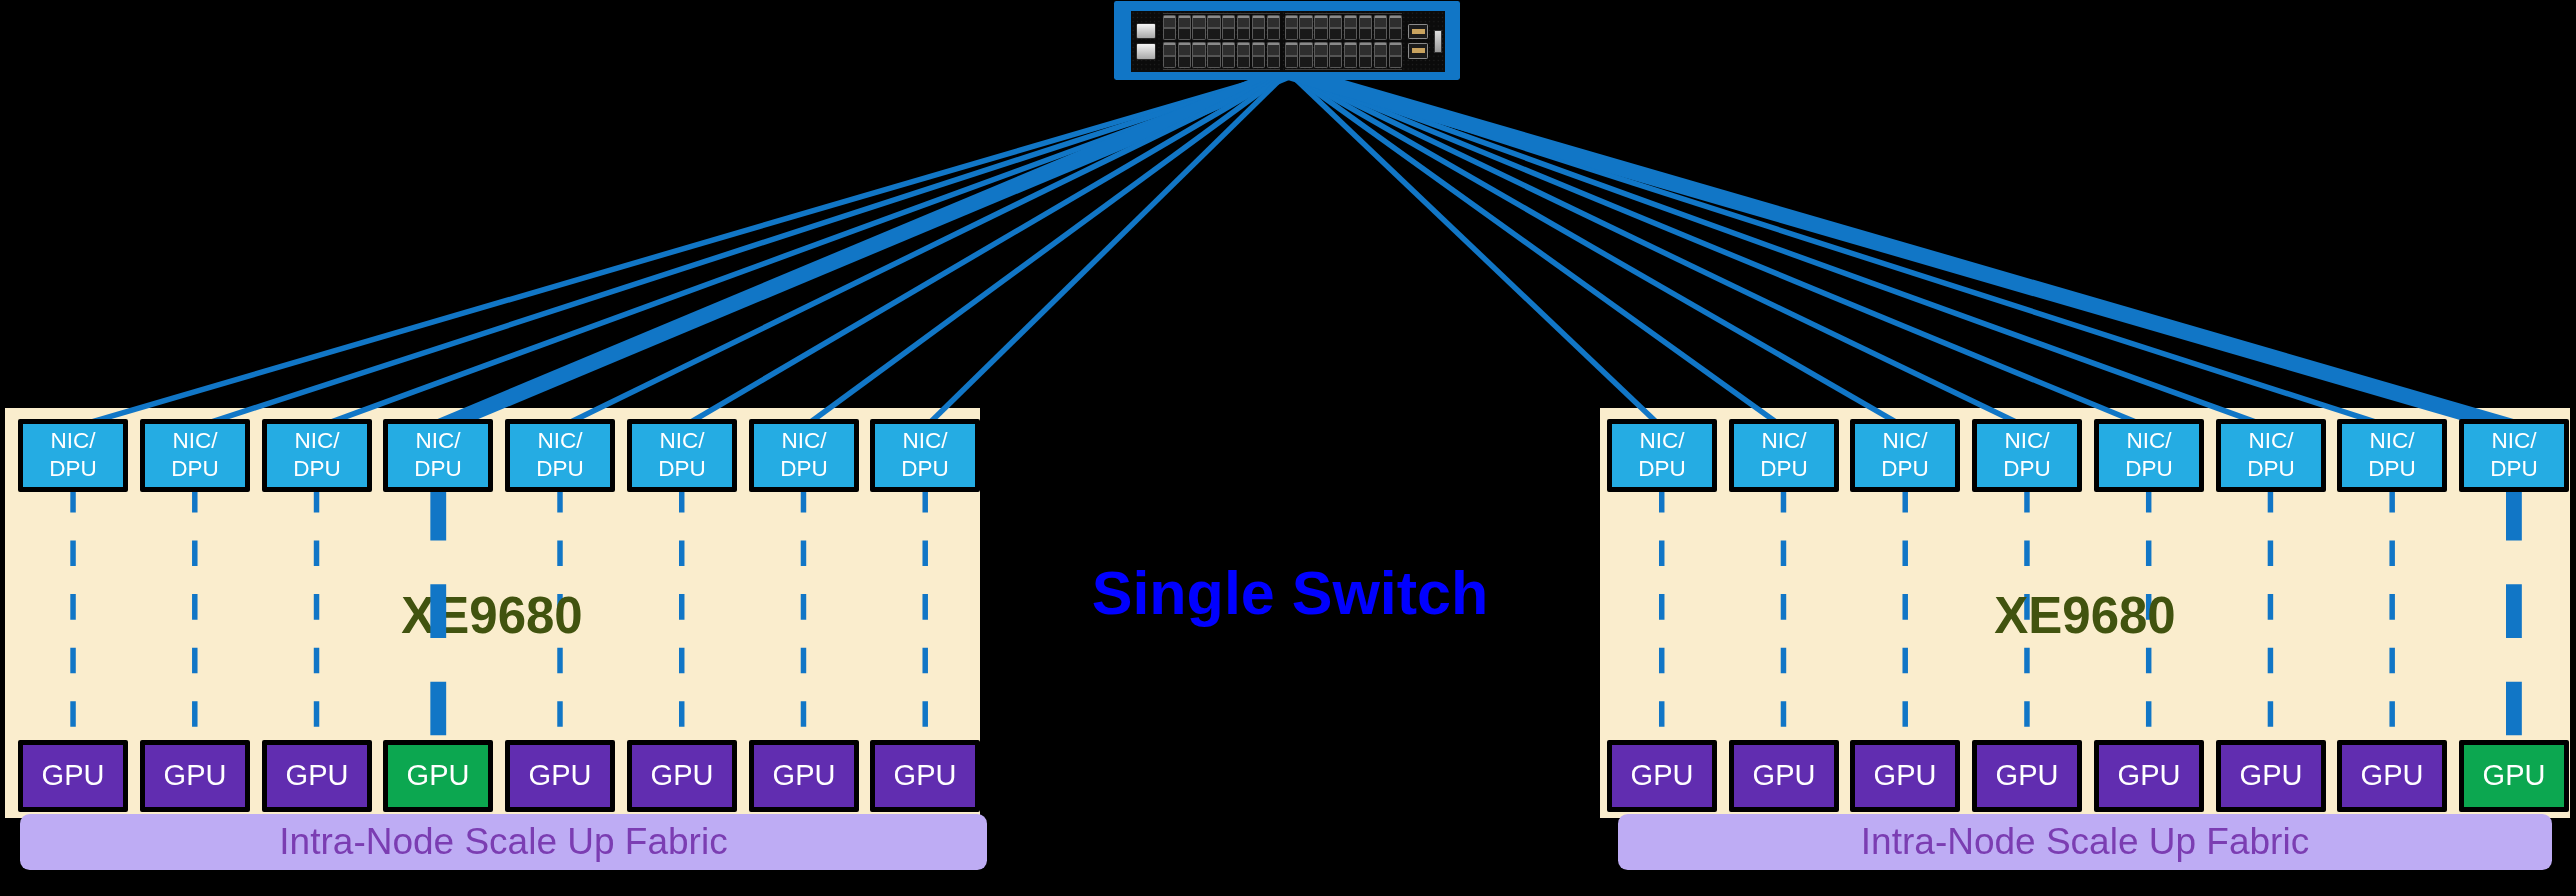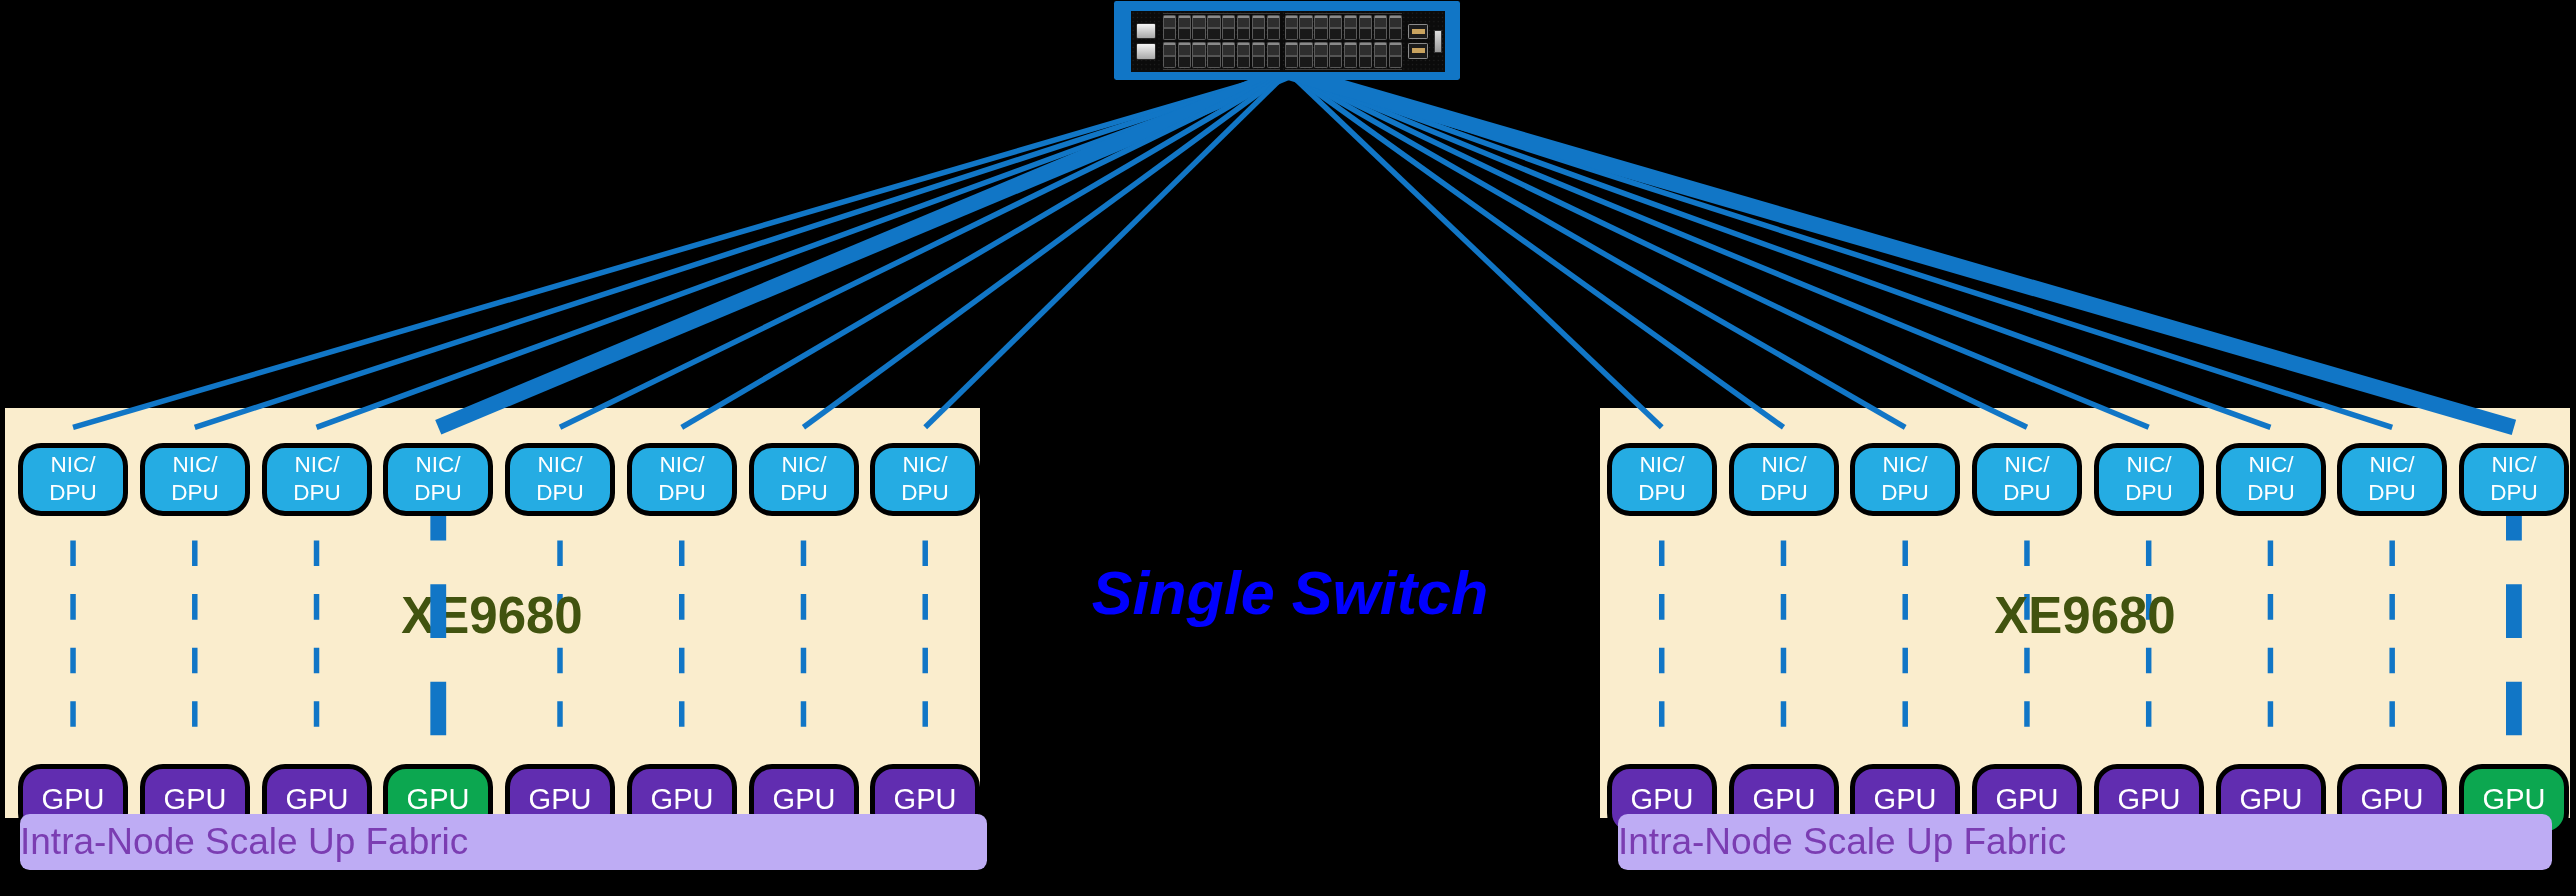--- a/index.html
+++ b/index.html
@@ -17,40 +17,40 @@
   
   .model-label{
     position:absolute;transform:translateX(-50%);
     font-size:51px;font-weight:bold;color:var(--model-text,#41530F);
     white-space:nowrap;
   }
 
   
   .block{
     position:absolute;box-sizing:border-box;
-    border:5.5px solid var(--block-border,#000);border-radius:23px;
-    color:#fff;text-align:center;margin-top:24px;
+    border:5.5px solid var(--block-border,#000);border-radius:2px;
+    color:#fff;text-align:center;
   }
   .nic{background:var(--nic-fill,#25ACE3);font-size:22.5px;line-height:28px;padding-top:3px;}
   .gpu{background:var(--gpu-purple,#612DB0);font-size:29px;line-height:60px;}
   .gpu.hl{background:var(--gpu-green,#0CA750);}
 
   
   .fabric-bar{
     position:absolute;background:var(--fabric-bar,#BEACF4);
-    border-radius:9.7px;
+    border-radius:9.7px;text-align:center;
     color:var(--fabric-text,#7B3DB2);font-size:37px;line-height:56px;
     white-space:nowrap;
   }
 
   
   .title{
     position:absolute;left:864px;top:551px;width:852px;
     text-align:center;color:var(--title-blue,#0000FF);
-    font-size:61px;font-weight:bold;line-height:84px;font-style:italic;
+    font-size:61px;font-weight:bold;line-height:84px;
   }
 
   
   .switch{
     position:absolute;left:1114px;top:1.2px;width:346px;height:79px;
     background:var(--connection-blue,#1176C6);border-radius:2.4px;
   }
   .faceplate{
     position:absolute;left:17px;right:14.6px;top:9.7px;bottom:8.5px;
     background-color:#0b0b0b;

